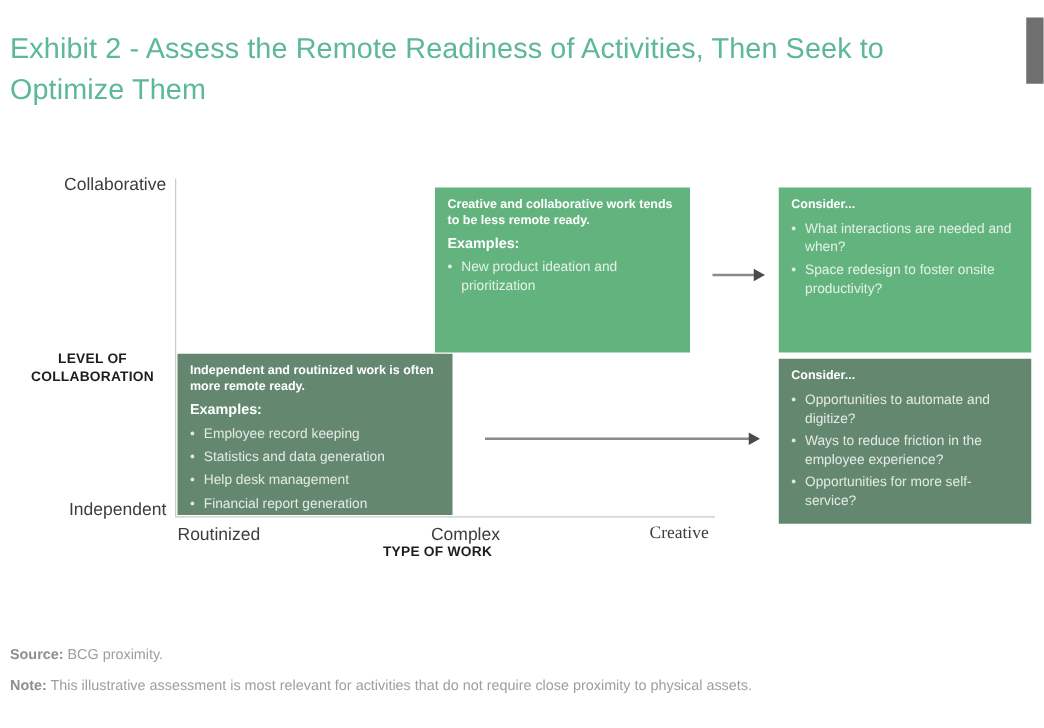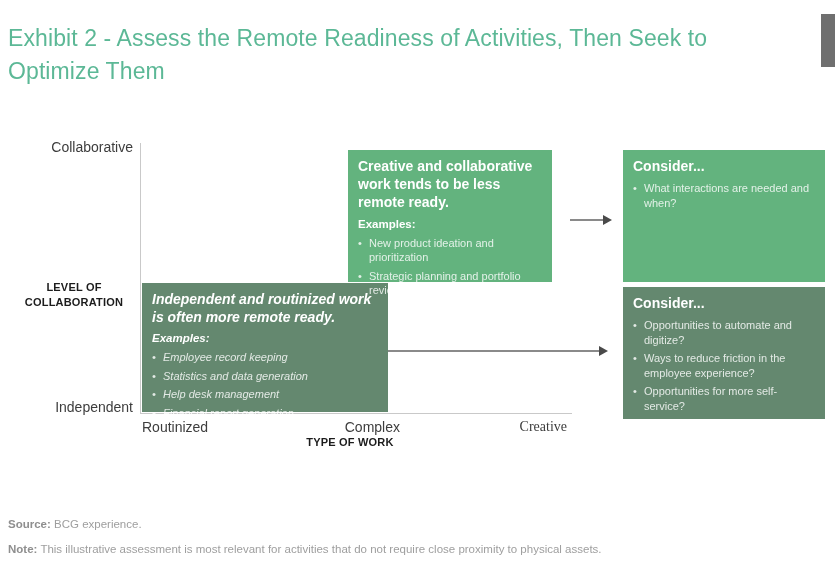--- a/index.html
+++ b/index.html
@@ -27,28 +27,28 @@
   .tick-creative      { left:467px; top:419px; width:100px; text-align:right;font-family:Liberation Serif, serif; }
 
   .axis-title { font-size:11px; font-weight:bold; color:#1c1c1c; letter-spacing:.2px; }
   .y-axis-title { left:16px; top:280px; width:116px; text-align:center; line-height:1.35; }
   .x-axis-title { left:250px; top:436px; width:200px; text-align:center; }
 
   
   .gbox { padding:7px 10px 6px 10px; color:#ffffff; }
   .gbox.light { background:#63b37e; }
   .gbox.dark  { background:#64886f; }
-  .box-heading  { font-size:14px; font-weight:bold; line-height:1.3; margin-bottom:6px; color:#ffffff; }
+  .box-heading  { font-size:10px; font-weight:bold; line-height:1.3; margin-bottom:6px; color:#ffffff; }
   .box-examples { font-size:11.5px; font-weight:bold; margin-bottom:6px; color:#ffffff; }
   .gbox ul { list-style:none; }
   .gbox li { position:relative; font-size:11px; line-height:1.32; color:rgba(255,255,255,.82);
              padding-left:11px; margin-bottom:4px; }
   .gbox li::before { content:"•"; position:absolute; left:0; }
 
-  .quad-dark      { left:142px; top:283px; width:246px; height:129px;font-style:italic; }
+  .quad-dark      { left:142px; top:283px; width:220px; height:129px; }
   .quad-light     { left:348px; top:150px; width:204px; height:132px; }
   .consider-light { left:623px; top:150px; width:202px; height:132px; }
   .consider-dark  { left:623px; top:287px; width:202px; height:132px; }
 
   
   .arrow-line { height:2px; background:#8a8a8a; }
   .arrow-head { width:0; height:0; border-top:5px solid transparent; border-bottom:5px solid transparent;
                 border-left:9px solid #4a4a4a; }
   .arrow1-line { left:570px; top:219px; width:34px; }
   .arrow1-head { left:603px; top:215px; }
@@ -89,39 +89,39 @@
     <li>Help desk management</li>
     <li>Financial report generation</li>
   </ul>
 </div>
 
 <div class="abs gbox light quad-light">
   <div class="box-heading">Creative and collaborative work tends to be less remote ready.</div>
   <div class="box-examples">Examples:</div>
   <ul>
     <li>New product ideation and prioritization</li>
-    <li>Strategic planning and portfolio review</li>
   </ul>
 </div>
 
 <div class="abs arrow-line arrow1-line"></div>
 <div class="abs arrow-head arrow1-head"></div>
 <div class="abs arrow-line arrow2-line"></div>
 <div class="abs arrow-head arrow2-head"></div>
 
 <div class="abs gbox light consider-light">
   <div class="box-heading">Consider...</div>
   <ul>
     <li>What interactions are needed and when?</li>
+    <li>Space redesign to foster onsite productivity?</li>
   </ul>
 </div>
 
 <div class="abs gbox dark consider-dark">
   <div class="box-heading">Consider...</div>
   <ul>
     <li>Opportunities to automate and digitize?</li>
     <li>Ways to reduce friction in the employee experience?</li>
     <li>Opportunities for more self-service?</li>
   </ul>
 </div>
 
-<div class="abs footnote foot-source"><b>Source:</b><span> BCG experience.</span></div>
+<div class="abs footnote foot-source"><b>Source:</b><span> BCG proximity.</span></div>
 <div class="abs footnote foot-note"><b>Note:</b><span> This illustrative assessment is most relevant for activities that do not require close proximity to physical assets.</span></div>
 
 </body></html>

